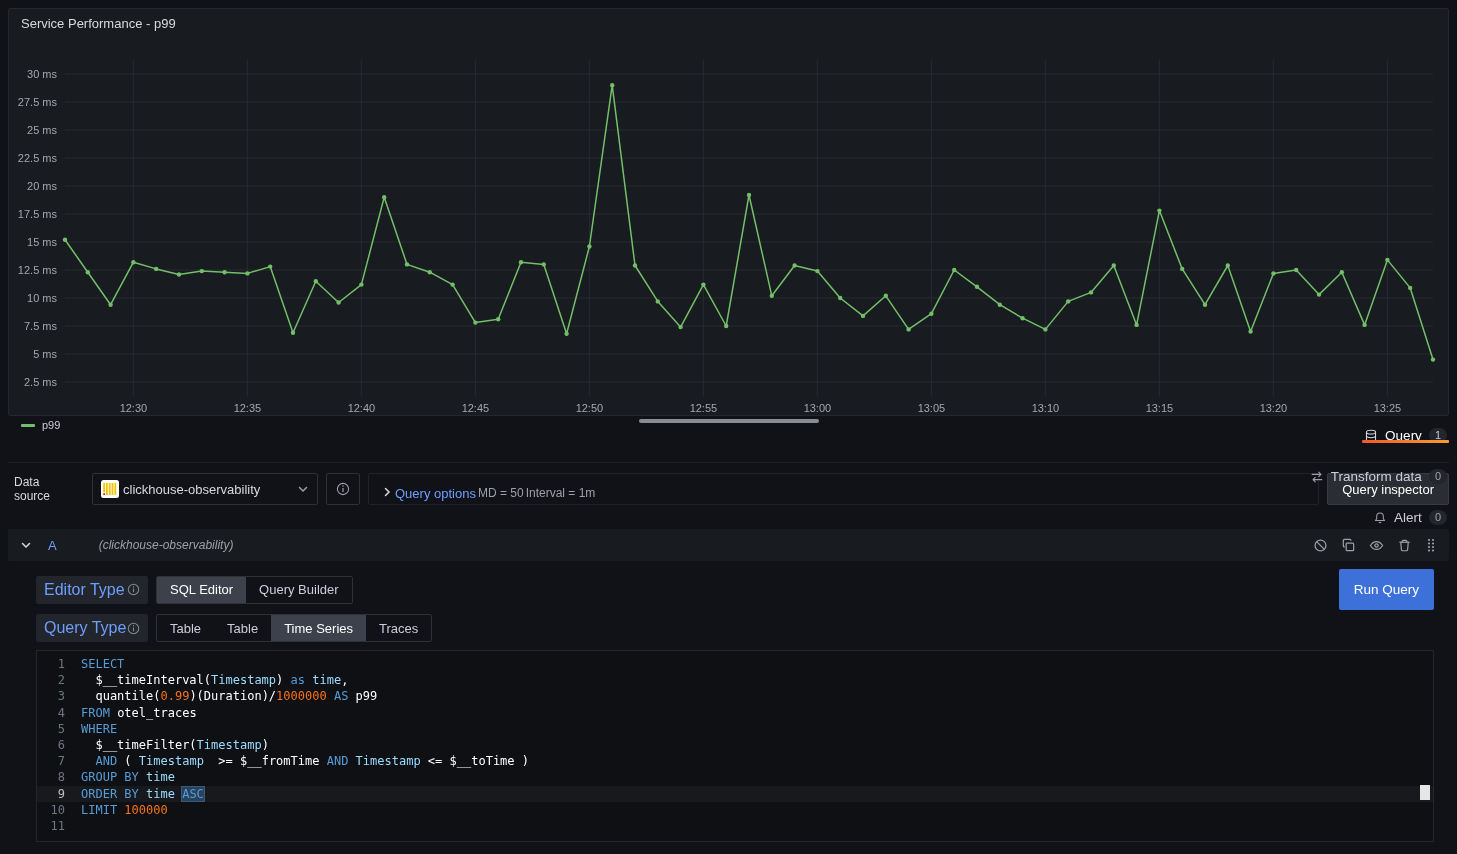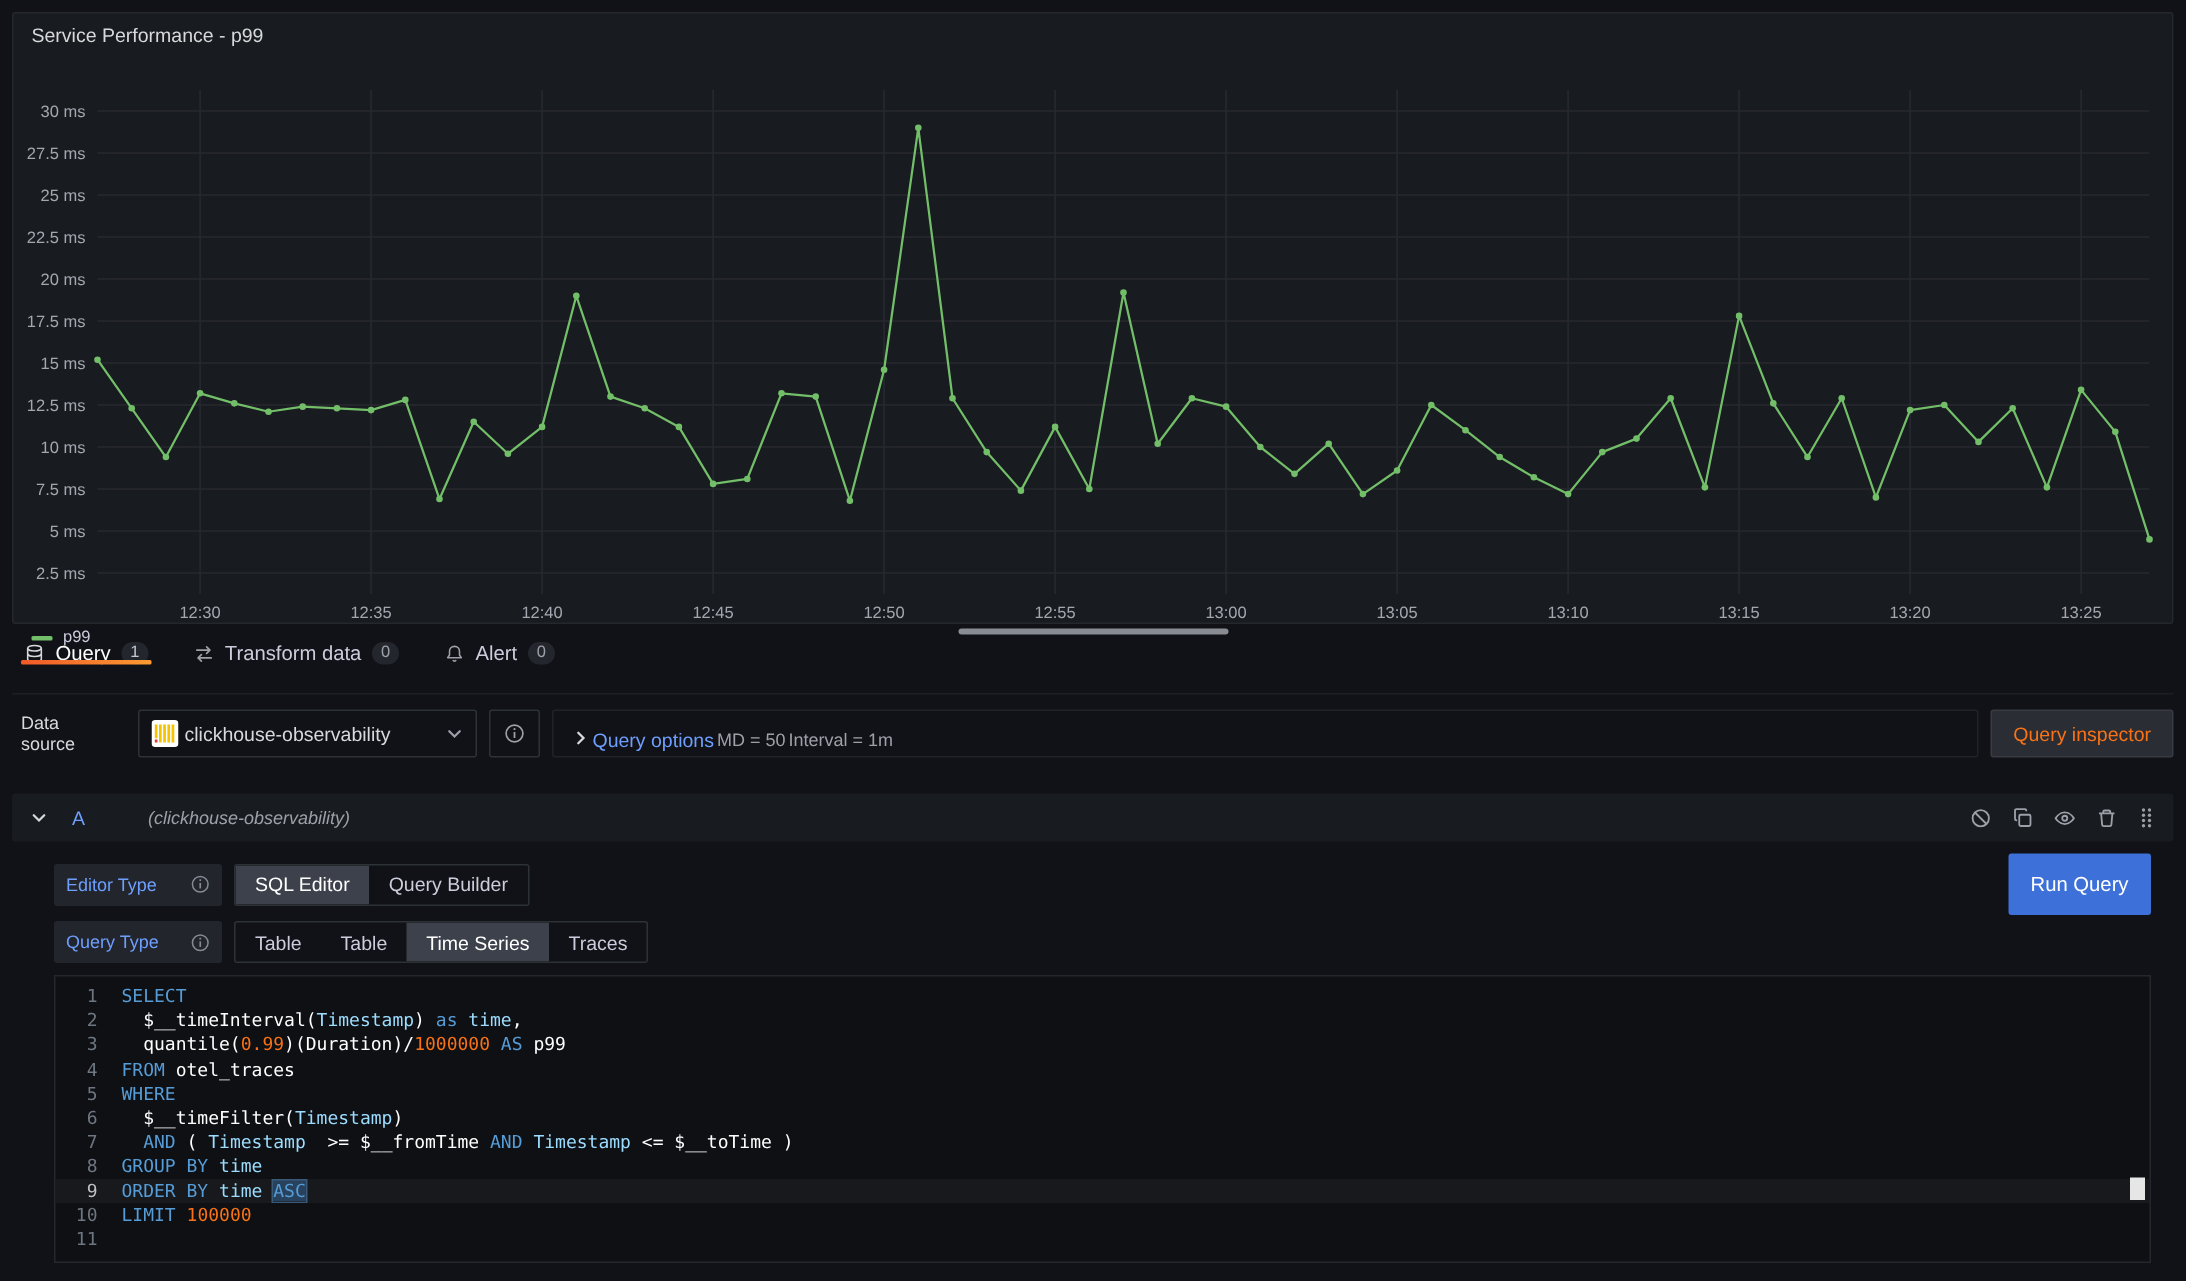--- a/index.html
+++ b/index.html
@@ -16,22 +16,22 @@
   .panel-title { font-size:13px; font-weight:500; color:#d8d9da; padding:2px 8px 5px; }
   .chart-svg { display:block; }
   .tick { fill:#a4a7b0; font-size:11px; font-family:"Liberation Sans","DejaVu Sans",sans-serif; }
   .legend-row { display:flex; align-items:center; gap:7px; height:18px; padding:0 8px; }
   .legend-swatch { width:14px; height:3px; border-radius:1px; }
   .legend-label { font-size:11px; color:#ccccdc; cursor:pointer; }
   
   .scroll-track { height:10px; display:flex; justify-content:center; align-items:center; }
   .scroll-thumb { width:180px; height:4px; border-radius:2px; background:#898c92; cursor:grab; }
   
-  .tabs-bar { display:flex; align-items:flex-start; height:35px; margin:2px 8px 0;
-    gap:26px; padding-left:6px; border-bottom:1px solid #1c1e23; }
+  .tabs-bar { display:flex; align-items:flex-end; height:35px; margin:2px 8px 0;
+    gap:26px; padding-left:6px; border-bottom:1px solid #1c1e23;flex-direction:column; }
   .tab { display:flex; align-items:center; gap:7px; position:relative; padding:0 2px;
     color:#ccccdc; font-size:13.5px; cursor:pointer; }
   .tab.active { color:#ffffff; }
   .tab.active::after { content:""; position:absolute; left:0; right:0; bottom:0; height:3px;
     border-radius:1px; background:linear-gradient(90deg,#f05a28,#fb9a32); }
   .ticon { display:flex; color:#9da0a8; }
   .tab.active .ticon { color:#d8d9da; }
   .tab-badge { background:#24262d; color:#c7c9d1; font-size:11px; line-height:15px;
     padding:0 6px; border-radius:9px; }
   .tab-badge.dim { color:#9da0a8; }
@@ -44,36 +44,36 @@
   .picker-caret { margin-left:auto; color:#9da0a8; display:flex; }
   .help-btn { width:34px; height:32px; border:1px solid #2c3235; border-radius:2px;
     background:transparent; display:flex; align-items:center; justify-content:center;
     color:#9da0a8; cursor:pointer; }
   .q-options { flex:1; height:32px; border:1px solid #1f2227; border-radius:2px;
     display:flex; gap:2px; padding:12px 12px; }
   .qo-caret { color:#d8d9da; display:flex; cursor:pointer; }
   .qo-link { color:#6e9fff; font-size:13px; cursor:pointer; }
   .qo-stat { color:#9da0a8; font-size:12px; }
   .inspector-btn { height:32px; padding:0 14px; background:#2a2d34; border:1px solid #383b43;
-    border-radius:2px; color:#f97316; font-size:13px; cursor:pointer;
+    border-radius:2px; color:#ffffff; font-size:13px; cursor:pointer;
     font-family:inherit; }
   
   .query-card { margin:24px 8px 0; }
   .qheader { height:32px; background:#181b1f; border-radius:2px; display:flex;
     align-items:center; padding:0 12px; }
   .qh-caret { color:#d8d9da; display:flex; cursor:pointer; }
   .qh-refid { color:#6e9fff; font-size:13px; font-weight:500; margin-left:16px; }
   .qh-hint { color:#9da0a8; font-size:12px; font-style:italic; margin-left:42px; }
   .qh-actions { margin-left:auto; display:flex; align-items:center; gap:13px; color:#9da0a8; }
   .qh-actions .aicon { display:flex; cursor:pointer; }
   .qbody { padding:8px 15px 0 28px; }
   .erow { display:flex; align-items:center; gap:8px; margin-bottom:4px; }
   .inline-label { width:112px; height:28px; background:#22252b; border-radius:2px;
     display:flex; align-items:center; justify-content:space-between; padding:0 8px;
-    font-size:12px; color:#6e9fff; flex:none; }
+    font-size:16px; color:#6e9fff; flex:none; }
   .inline-label .iicon { color:#848a94; display:flex; cursor:pointer; }
   .radio-group { display:flex; background:#111217; border:1px solid #2c3235;
     border-radius:2px; height:28px; overflow:hidden; }
   .radio-opt { padding:0 13px; display:flex; align-items:center; font-size:13px;
     color:#ccccdc; cursor:pointer; white-space:nowrap; }
   .radio-opt.active { background:#3c414b; color:#ffffff; font-weight:500;text-align:right; }
   .run-btn { margin-left:auto; height:41px; padding:0 15px; background:#3d71d9; border:none;
     border-radius:2px; color:#ffffff; font-size:13.5px; font-weight:500; cursor:pointer;
     font-family:inherit; }
   

